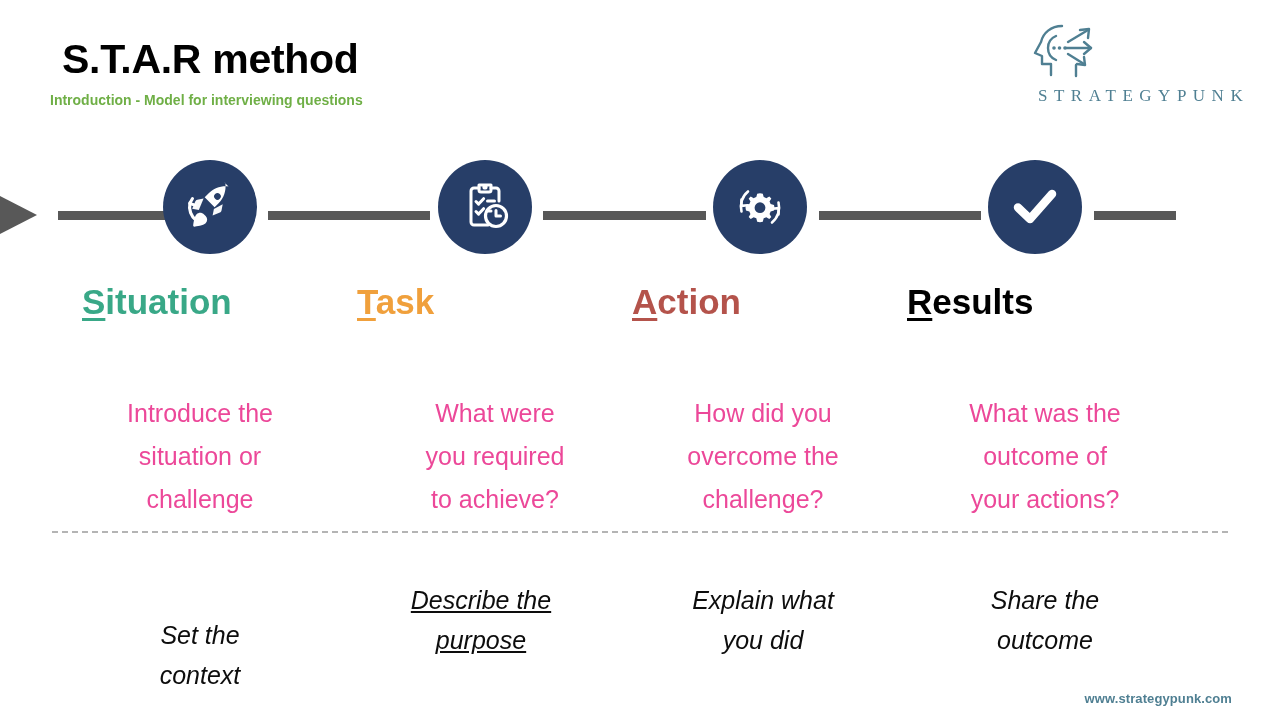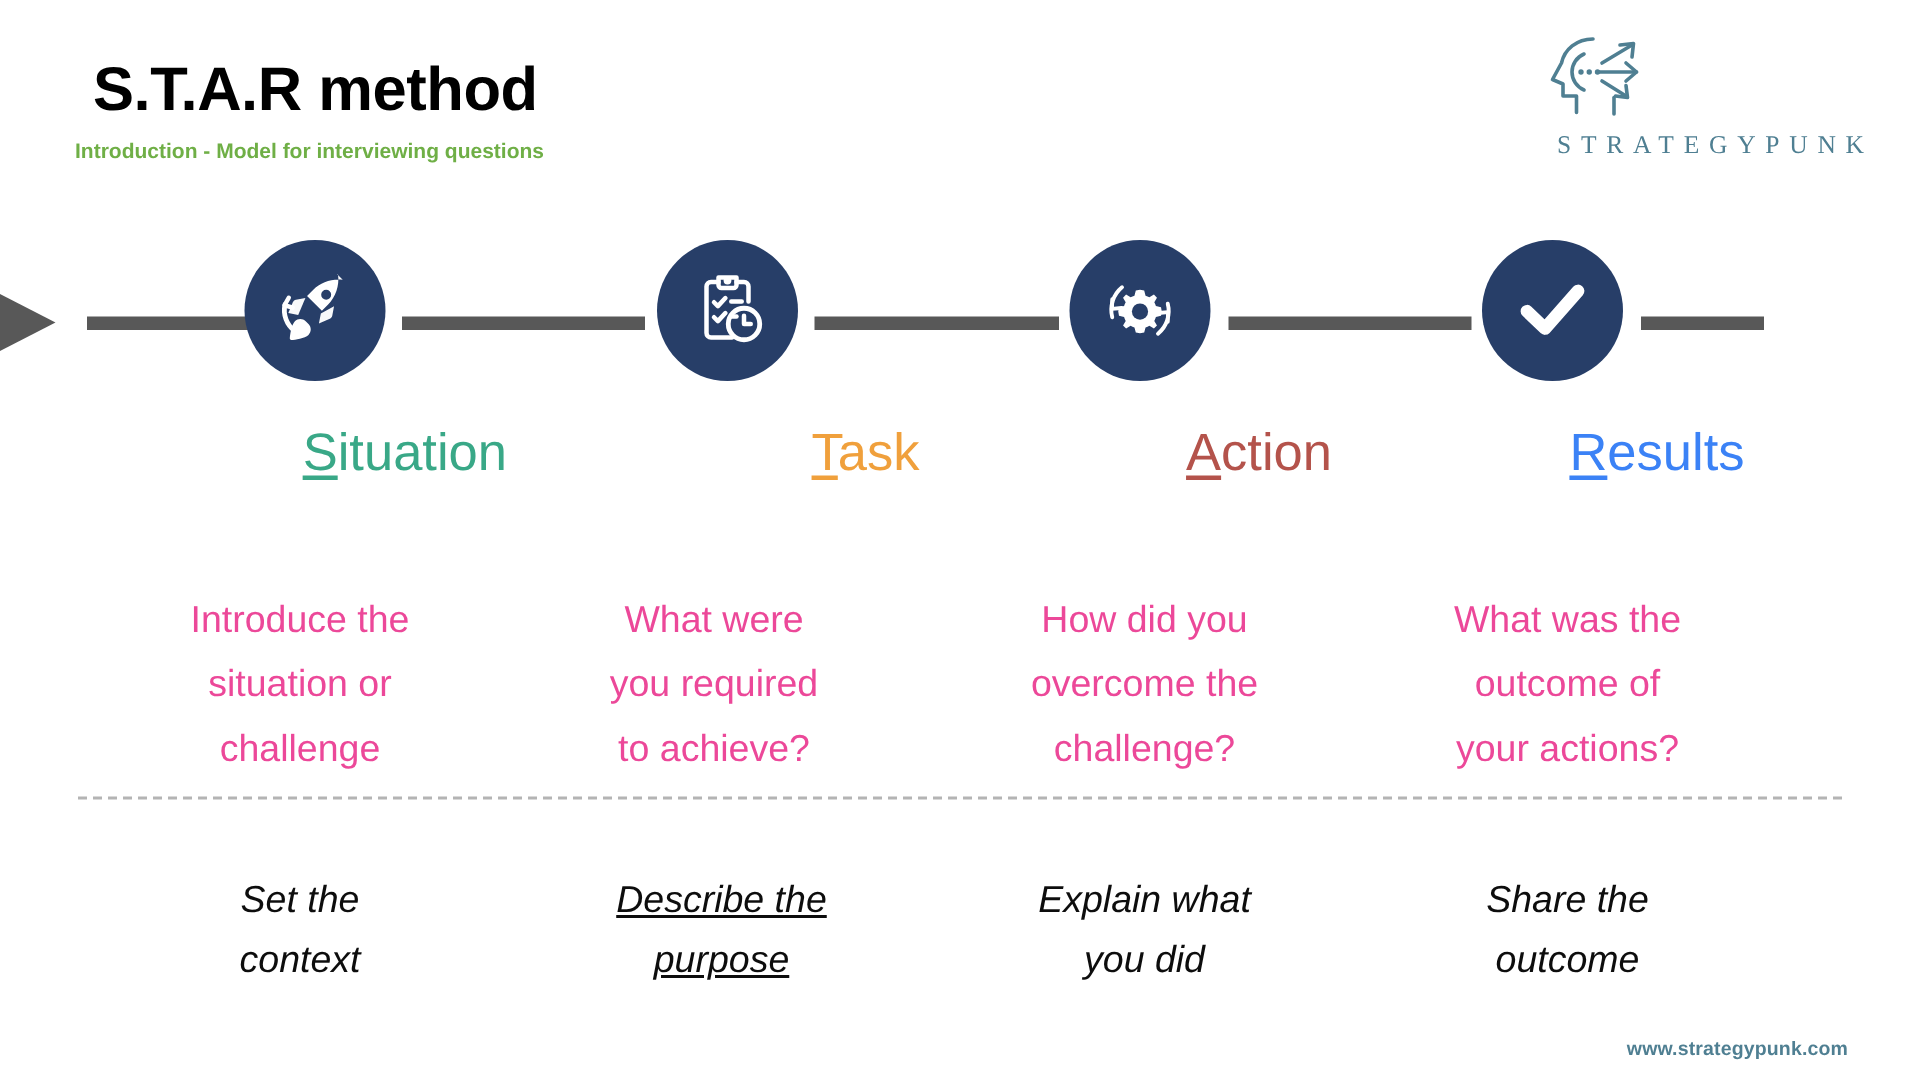--- a/index.html
+++ b/index.html
@@ -103,23 +103,23 @@
     background: #273E68;
     display: flex;
     align-items: center;
     justify-content: center;
   }
   .node-circle svg { display: block; }
   .star-label {
     position: absolute;
     top: 284px;
     width: 256px;
-    text-align: right;
+    text-align: left;
     font-size: 35px;
-    font-weight: normal;
+    font-weight: bold;
     line-height: 1;
     white-space: nowrap;
   }
   .star-initial {
     text-decoration: underline;
     text-underline-offset: 4px;
     text-decoration-thickness: 3px;
   }
   .desc {
     position: absolute;
@@ -267,29 +267,29 @@
   </div>
 
   <div class="star-label" style="left: 82px; color: rgb(57, 168, 135);">
     <span class="star-initial">S</span><span>ituation</span>
   </div>
   <div class="desc" style="left:72px;">
     <div>Introduce the</div>
     <div>situation or</div>
     <div>challenge</div>
   </div>
-  <div class="hint" style="left:72px;">
+  <div class="hint" style="left:72px;margin-top:35px;">
     <div>Set the</div>
     <div>context</div>
   </div>
 
   <div class="star-label" style="left: 357px; color: rgb(240, 160, 60);">
     <span class="star-initial">T</span><span>ask</span>
   </div>
-  <div class="desc" style="left:348px;">
+  <div class="desc" style="left:367px;">
     <div>What were</div>
     <div>you required</div>
     <div>to achieve?</div>
   </div>
   <div class="hint" style="left:353px;text-decoration:underline;">
     <div>Describe the</div>
     <div>purpose</div>
   </div>
 
   <div class="star-label" style="left: 632px; color: rgb(180, 83, 75);">
@@ -298,21 +298,21 @@
   <div class="desc" style="left:635px;">
     <div>How did you</div>
     <div>overcome the</div>
     <div>challenge?</div>
   </div>
   <div class="hint" style="left:635px;">
     <div>Explain what</div>
     <div>you did</div>
   </div>
 
-  <div class="star-label" style="left: 907px; color: #3b82f6;">
+  <div class="star-label" style="left: 907px; color: #000000;">
     <span class="star-initial">R</span><span>esults</span>
   </div>
   <div class="desc" style="left:917px;">
     <div>What was the</div>
     <div>outcome of</div>
     <div>your actions?</div>
   </div>
   <div class="hint" style="left:917px;">
     <div>Share the</div>
     <div>outcome</div>

